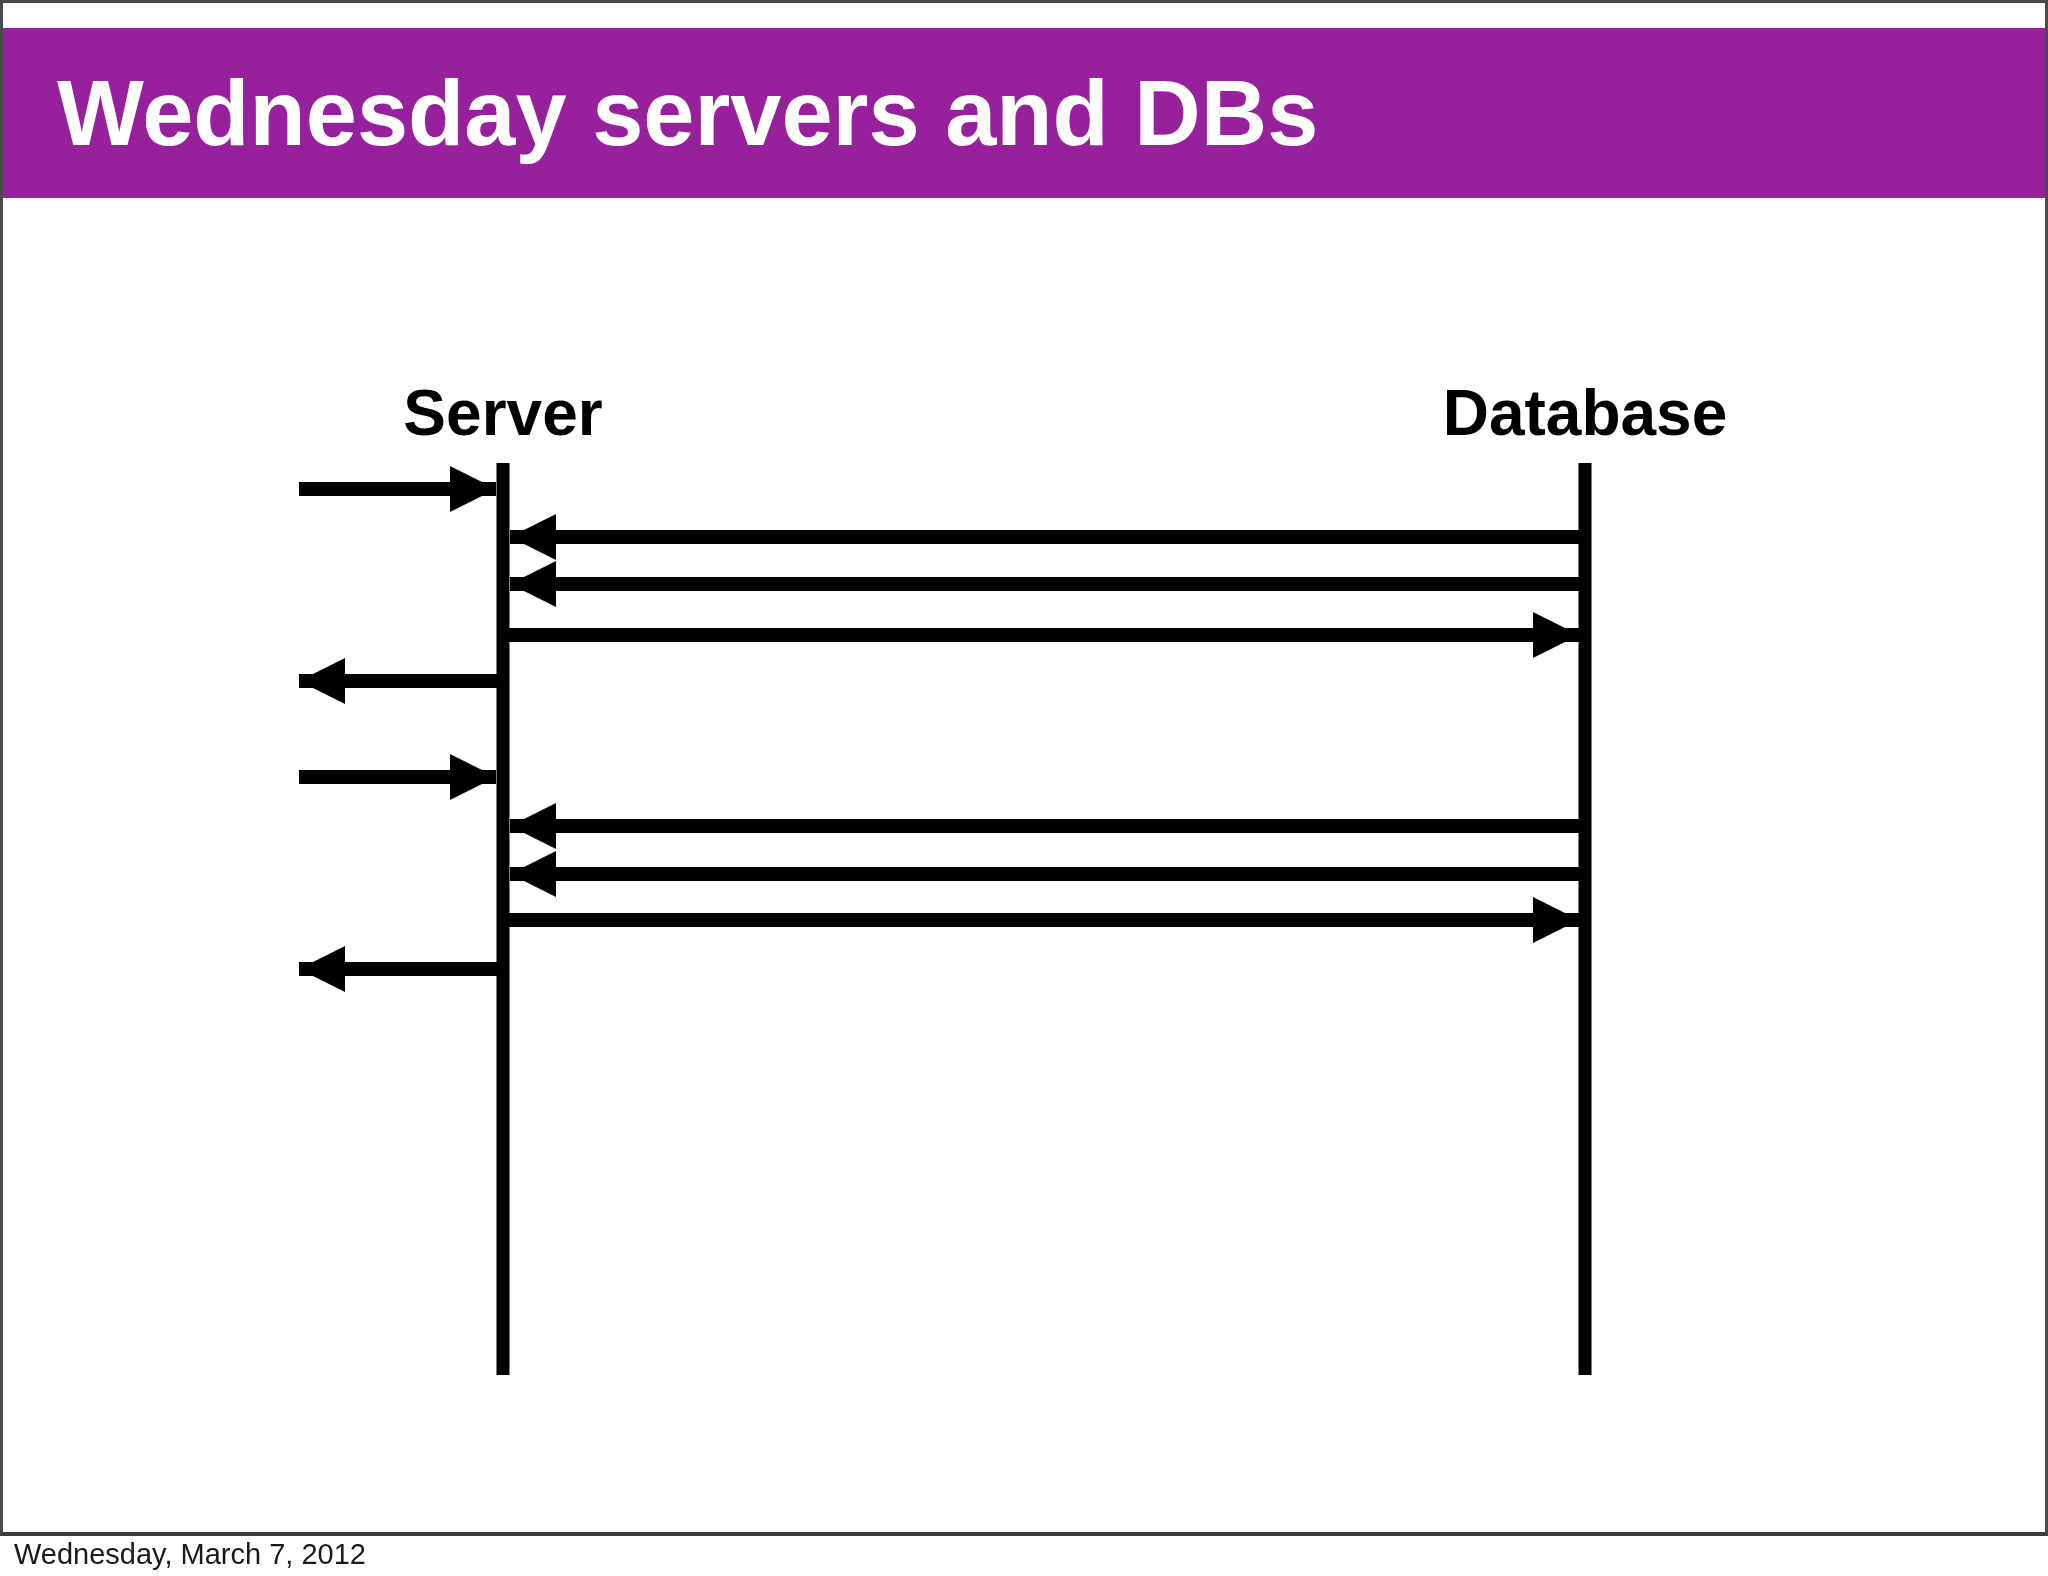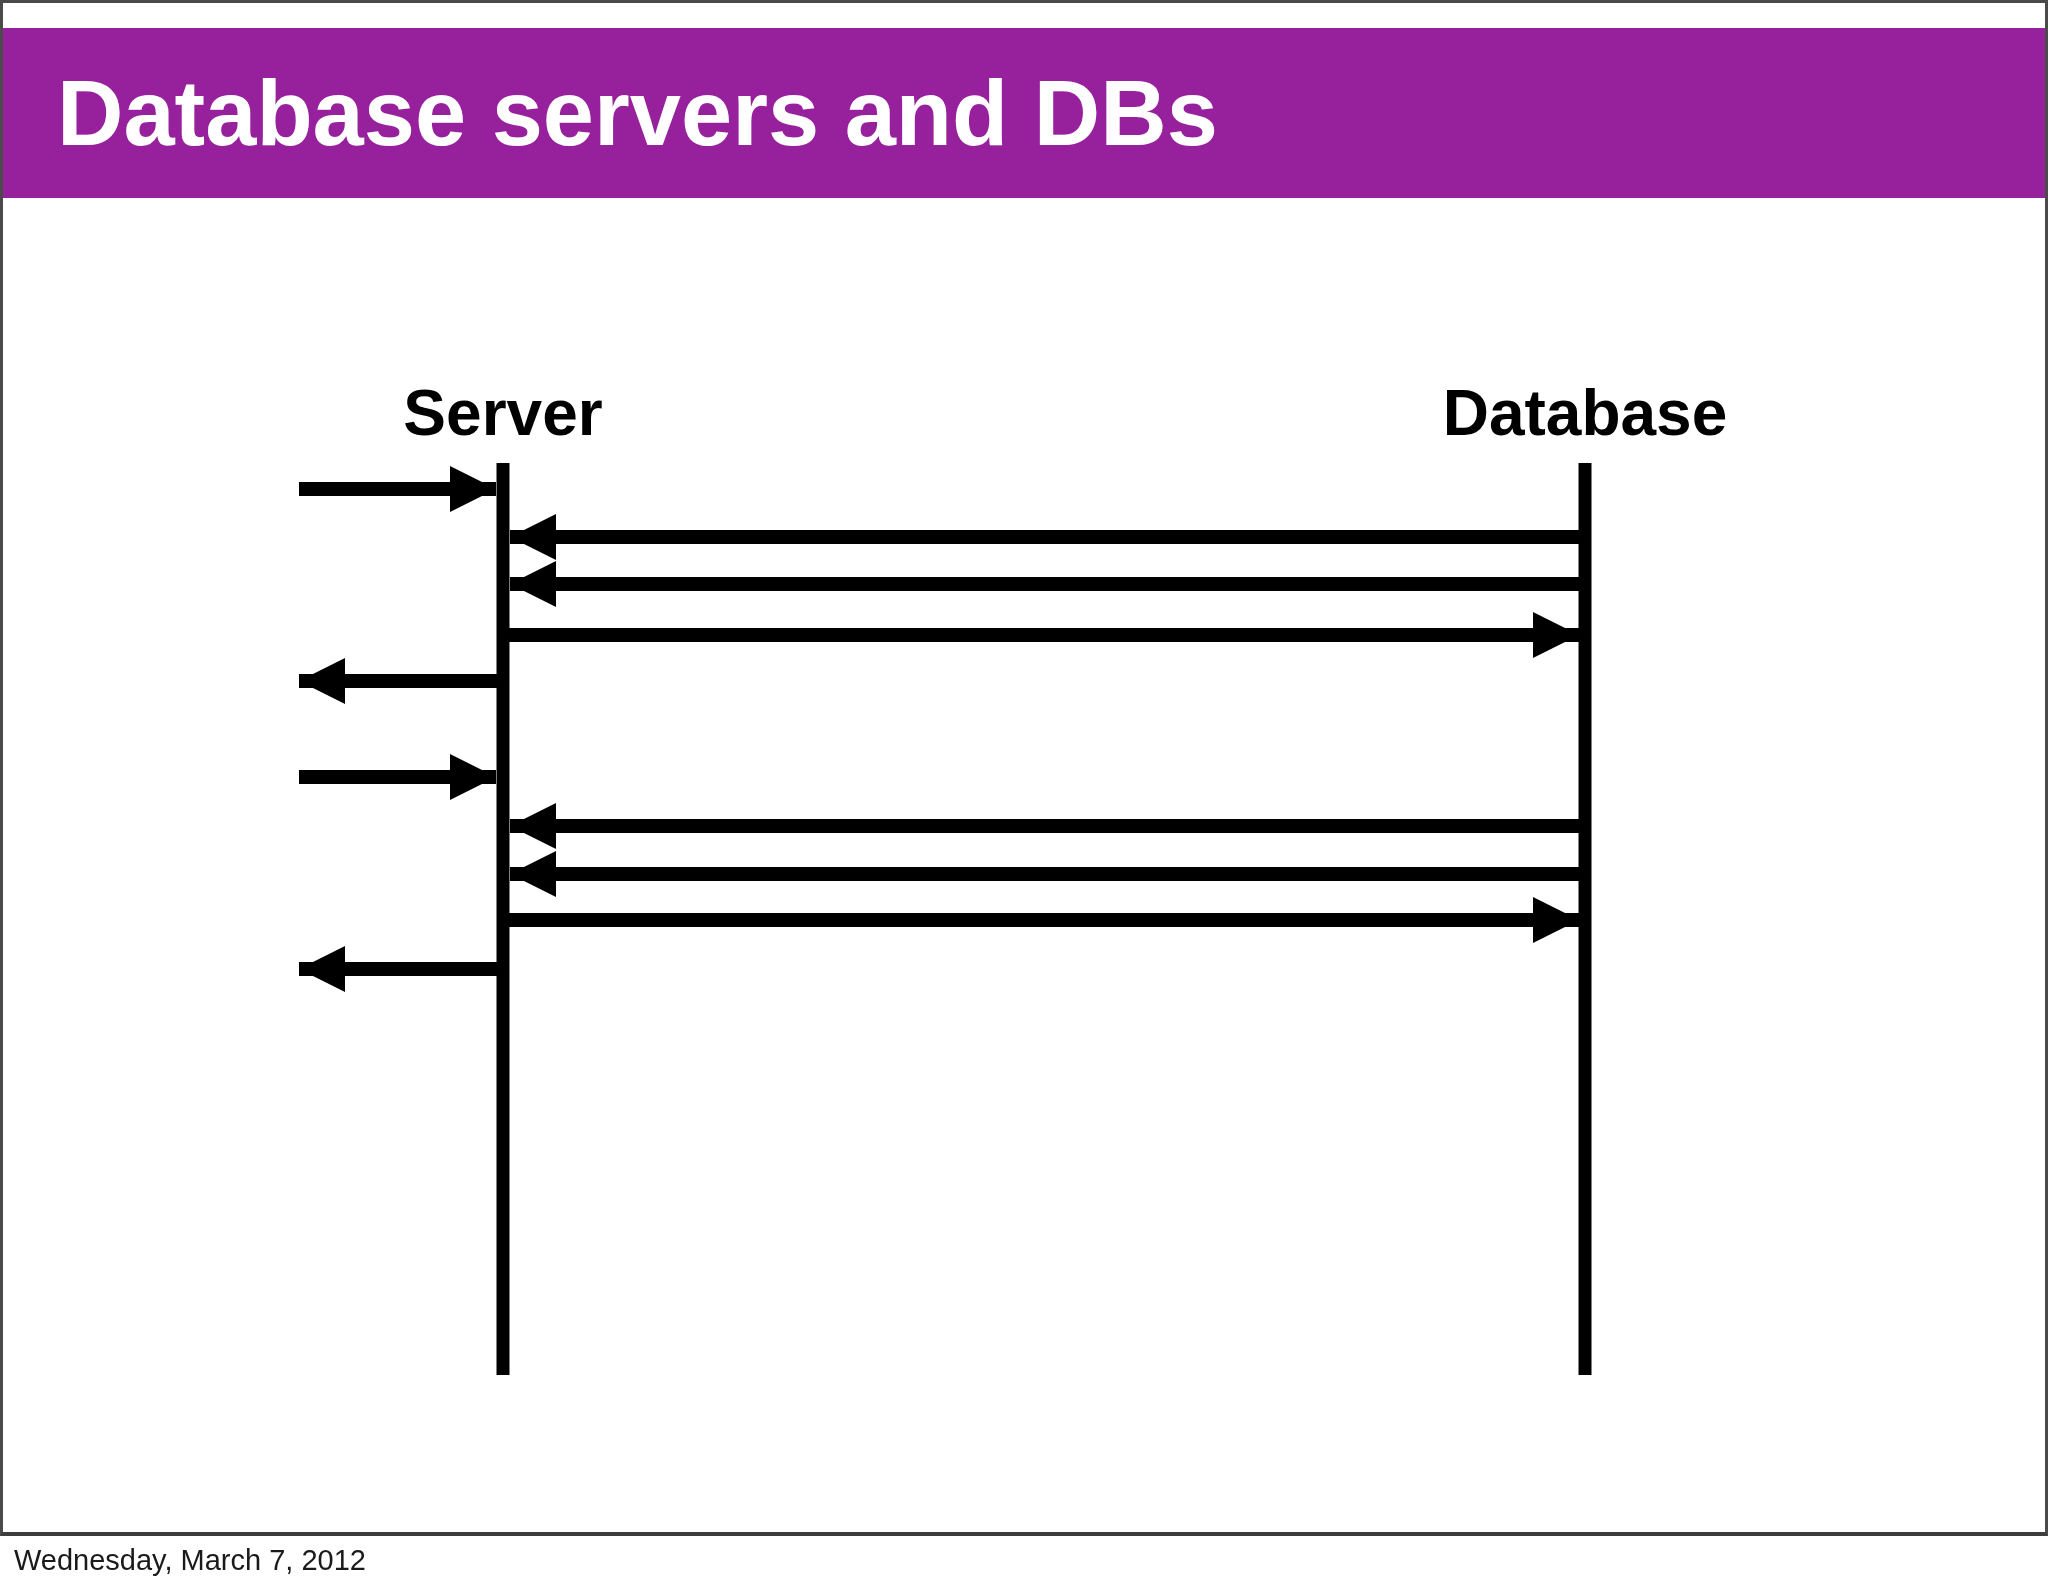--- a/index.html
+++ b/index.html
@@ -34,35 +34,35 @@
   }
   .diagram-svg {
     position: absolute;
     left: 0; top: 0;
     width: 2042px; height: 1529px;
   }
   .footer {
     box-sizing: border-box;
     width: 1687px; height: 40px;
     background: #ffffff;
-    padding: 9px 0 0 14px;
+    padding: 3px 0 0 14px;
   }
   .footer .date {
     font-size: 29px;
     color: #1a1a1a;
     line-height: 1.1;
   }
 </style>
 </head>
 <body>
 
 <div class="slide">
   <div class="title-gap"></div>
   <div class="title-bar" style="background: rgb(151, 33, 157);">
-    <span class="slide-title">Database servers and DBs</span>
+    <span class="slide-title">Wednesday servers and DBs</span>
   </div>
 
   <svg id="diagram" class="diagram-svg" viewBox="0 0 2042 1529">
       <defs>
         <marker id="ah" viewBox="0 0 10 10" refX="10" refY="5" markerWidth="46" markerHeight="50" markerUnits="userSpaceOnUse" orient="auto">
           <path d="M0,0 L10,5 L0,10 Z" fill="#000000"></path>
         </marker>
       </defs>
       <text x="500" y="432" text-anchor="middle" font-size="64" font-weight="bold" fill="#000000" font-family="&quot;Liberation Sans&quot;, sans-serif">Server</text>
       <rect x="493.5" y="460" width="13" height="912" fill="#000000"></rect>

